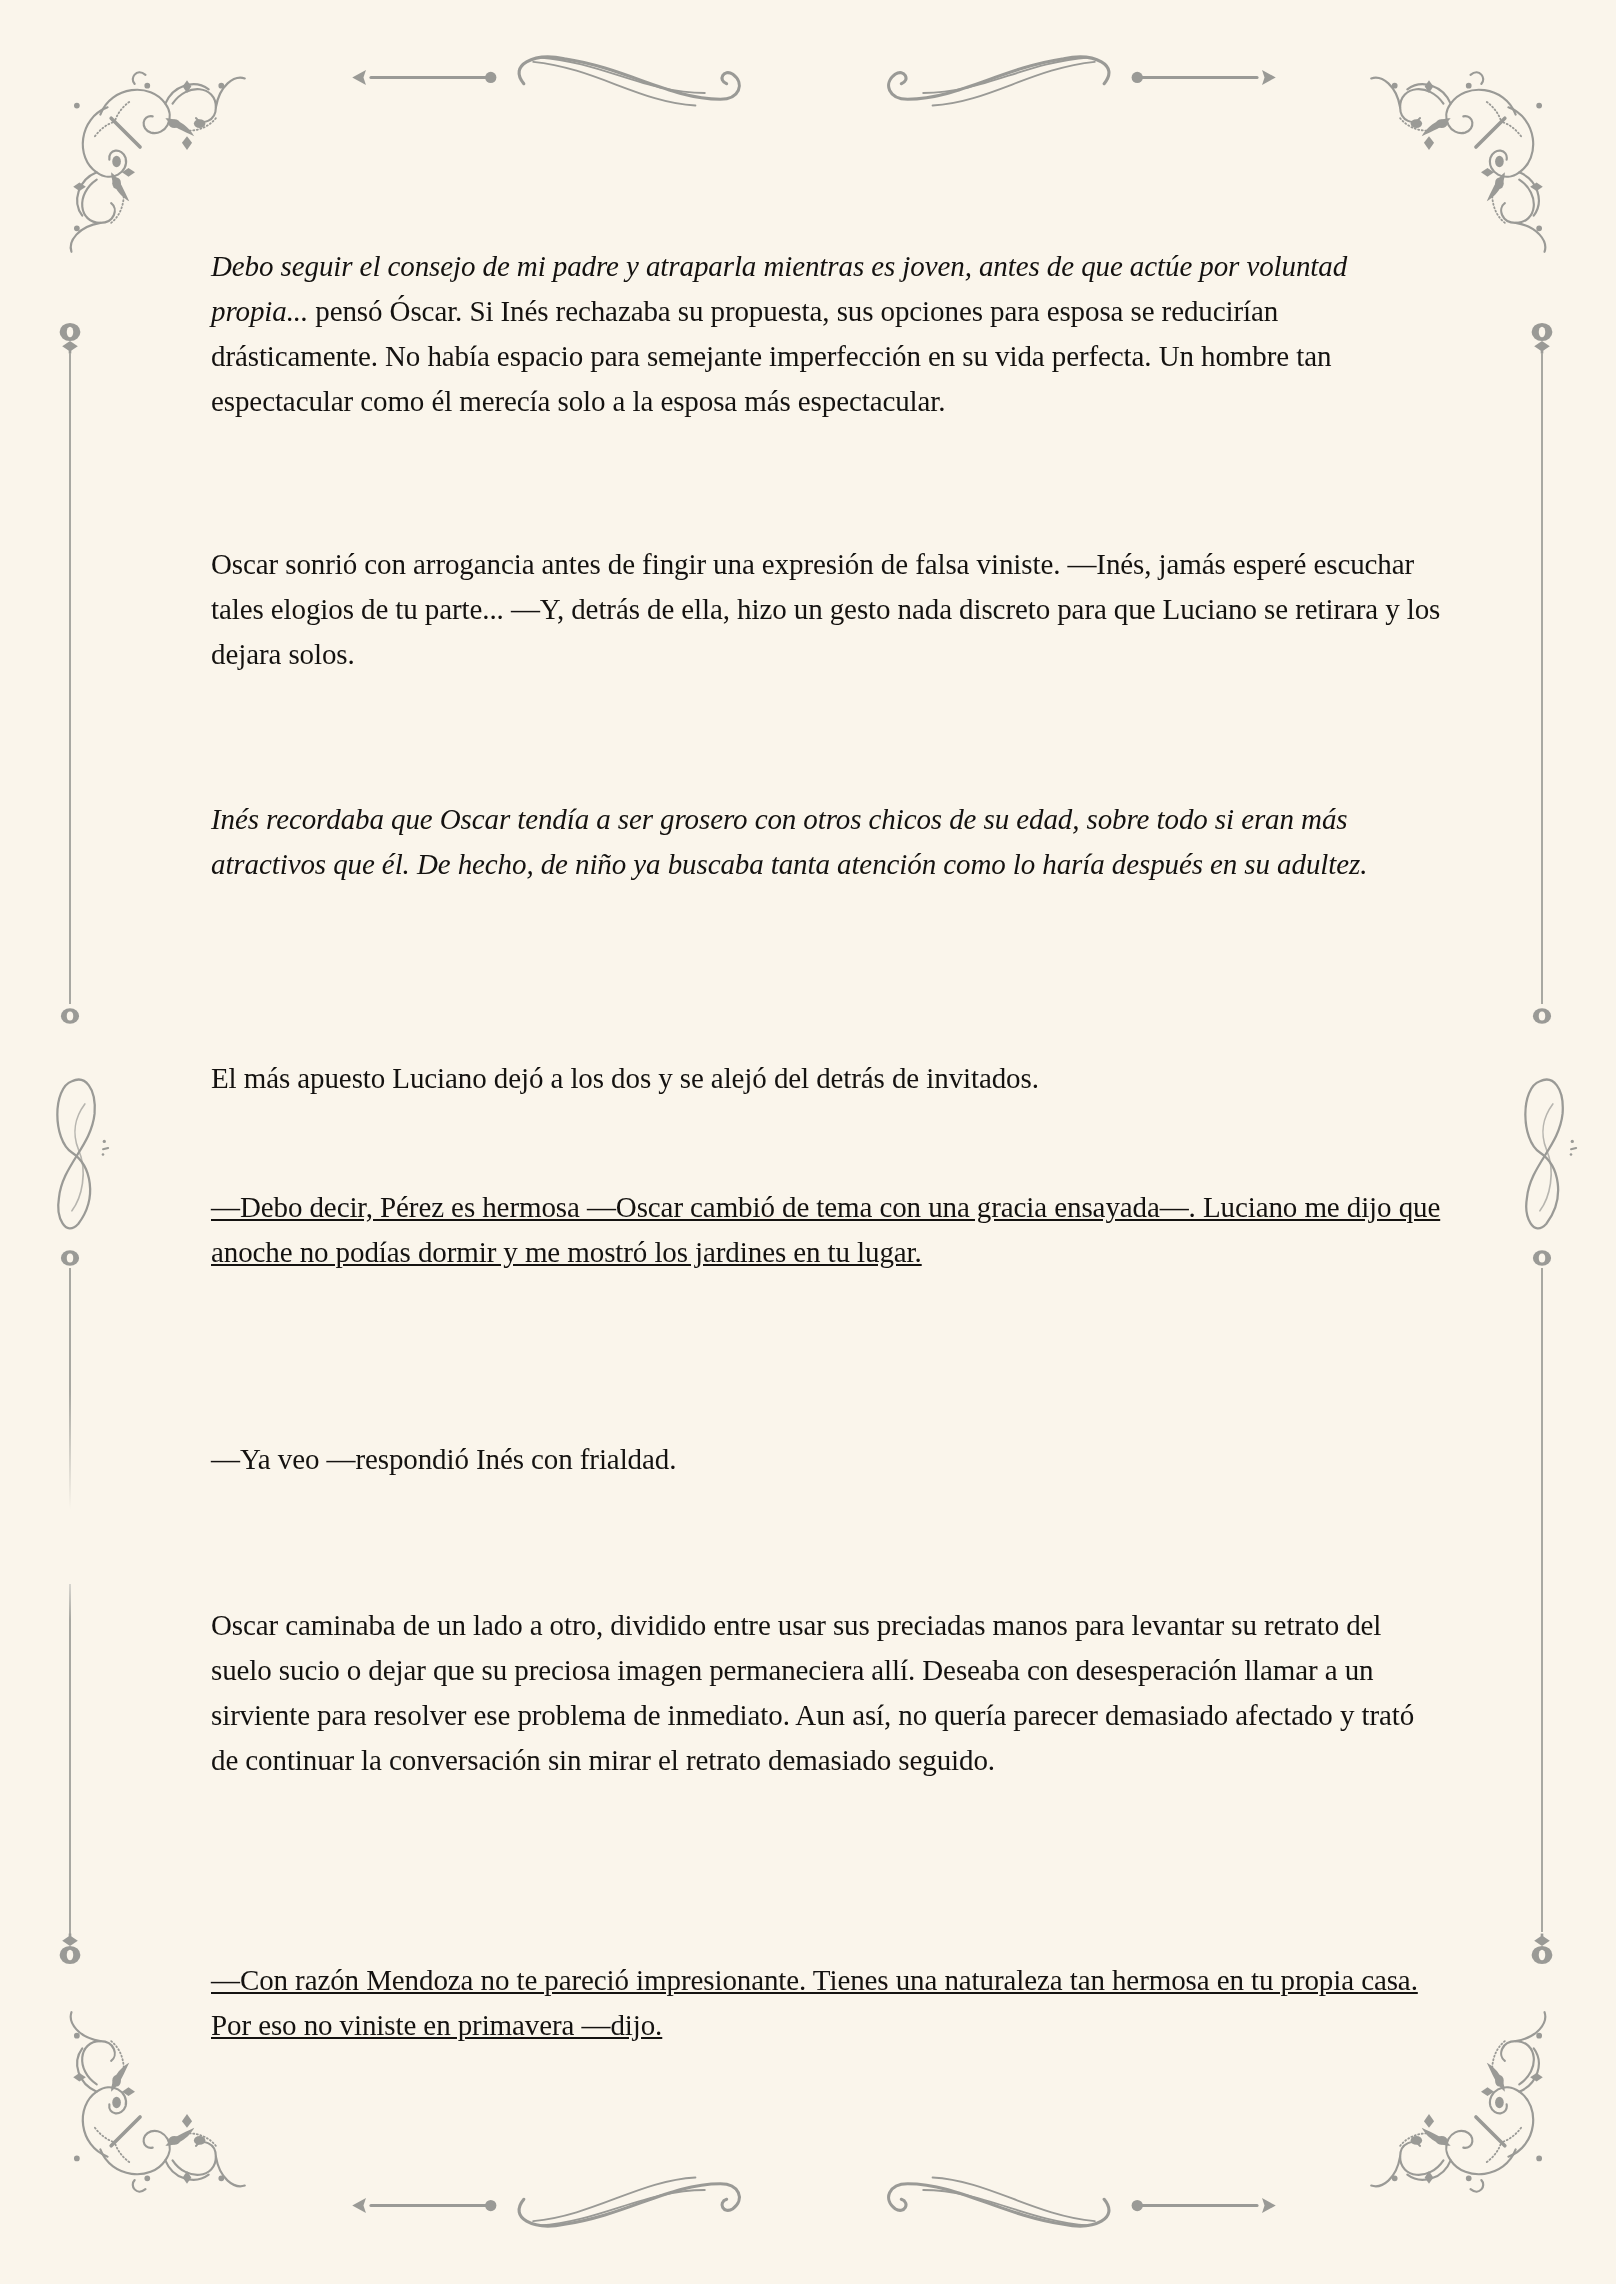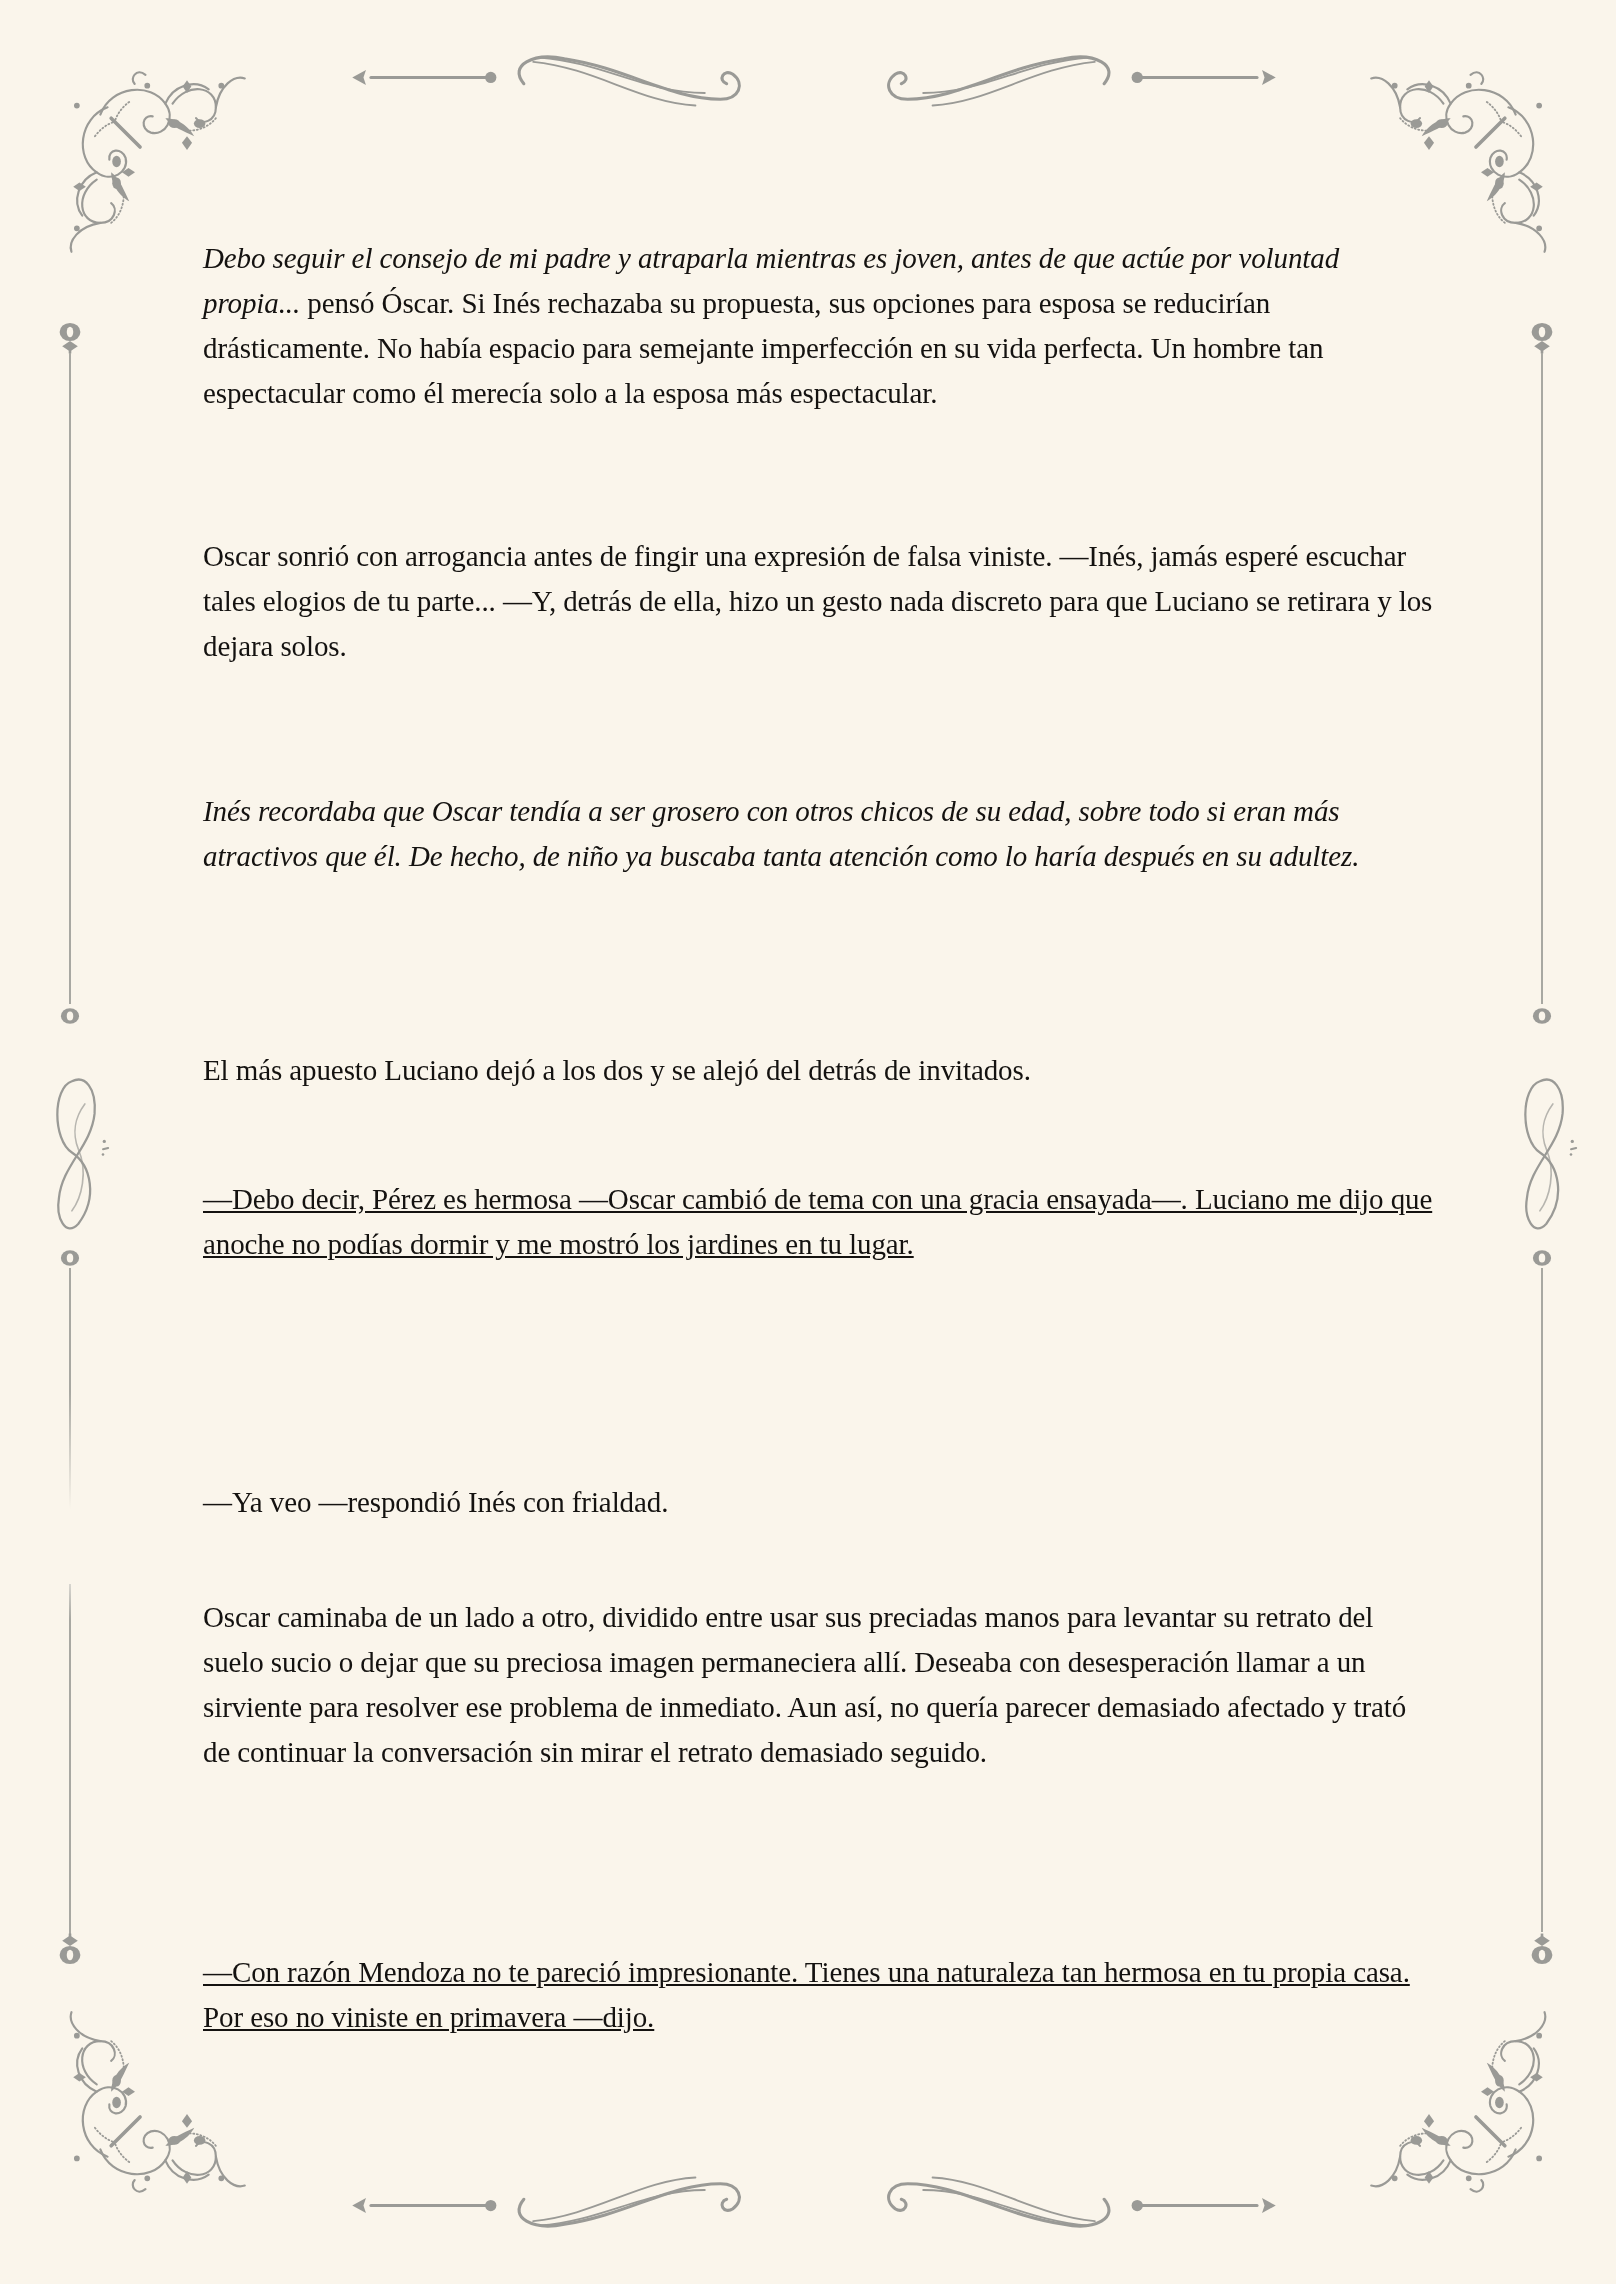--- a/index.html
+++ b/index.html
@@ -9,21 +9,21 @@
     position: relative; overflow: hidden;
     font-family: "Liberation Serif", "DejaVu Serif", serif;
     color: #141210;
   }
   .ornament { position: absolute; }
   .ornament svg { display: block; }
   .page-text { position: absolute; left: 195px; top: 228px; width: 1231px; }
   .para {
     position: absolute; left: 0; width: 1231px;
     font-size: 29px; line-height: 45px;
-    margin: 8px; letter-spacing: -0.1px;
+    margin: 16px; letter-spacing: -0.1px;
   }
   .para em { font-style: italic; }
 </style>
 </head>
 <body>
 
 <svg width="0" height="0" style="position:absolute">
   <defs>
     <g id="corner-flourish" fill="none" stroke="#9A9A96" stroke-width="6" stroke-linecap="round">
 
@@ -191,17 +191,17 @@
 </div>
 
 <div class="page-text">
   <p class="para" style="top:0px;">
     <em>Debo seguir el consejo de mi padre y atraparla mientras es joven, antes de que actúe por voluntad propia...</em><span> pensó Óscar. Si Inés rechazaba su propuesta, sus opciones para esposa se reducirían drásticamente. No había espacio para semejante imperfección en su vida perfecta. Un hombre tan espectacular como él merecía solo a la esposa más espectacular.</span>
   </p>
   <p class="para" style="top:298px;">Oscar sonrió con arrogancia antes de fingir una expresión de falsa viniste. —Inés, jamás esperé escuchar tales elogios de tu parte... —Y, detrás de ella, hizo un gesto nada discreto para que Luciano se retirara y los dejara solos.</p>
   <p class="para" style="top:553px;font-style:italic;">Inés recordaba que Oscar tendía a ser grosero con otros chicos de su edad, sobre todo si eran más atractivos que él. De hecho, de niño ya buscaba tanta atención como lo haría después en su adultez.</p>
   <p class="para" style="top:812px;">El más apuesto Luciano dejó a los dos y se alejó del detrás de invitados.</p>
   <p class="para" style="top:941px;text-decoration:underline;">—Debo decir, Pérez es hermosa —Oscar cambió de tema con una gracia ensayada—. Luciano me dijo que anoche no podías dormir y me mostró los jardines en tu lugar.</p>
-  <p class="para" style="top:1244px;">—Ya veo —respondió Inés con frialdad.</p>
+  <p class="para" style="top:1193px;">—Ya veo —respondió Inés con frialdad.</p>
   <p class="para" style="top:1359px;">Oscar caminaba de un lado a otro, dividido entre usar sus preciadas manos para levantar su retrato del suelo sucio o dejar que su preciosa imagen permaneciera allí. Deseaba con desesperación llamar a un sirviente para resolver ese problema de inmediato. Aun así, no quería parecer demasiado afectado y trató de continuar la conversación sin mirar el retrato demasiado seguido.</p>
   <p class="para" style="top:1714px;text-decoration:underline;">—Con razón Mendoza no te pareció impresionante. Tienes una naturaleza tan hermosa en tu propia casa. Por eso no viniste en primavera —dijo.</p>
 </div>
 
 
 </body></html>

